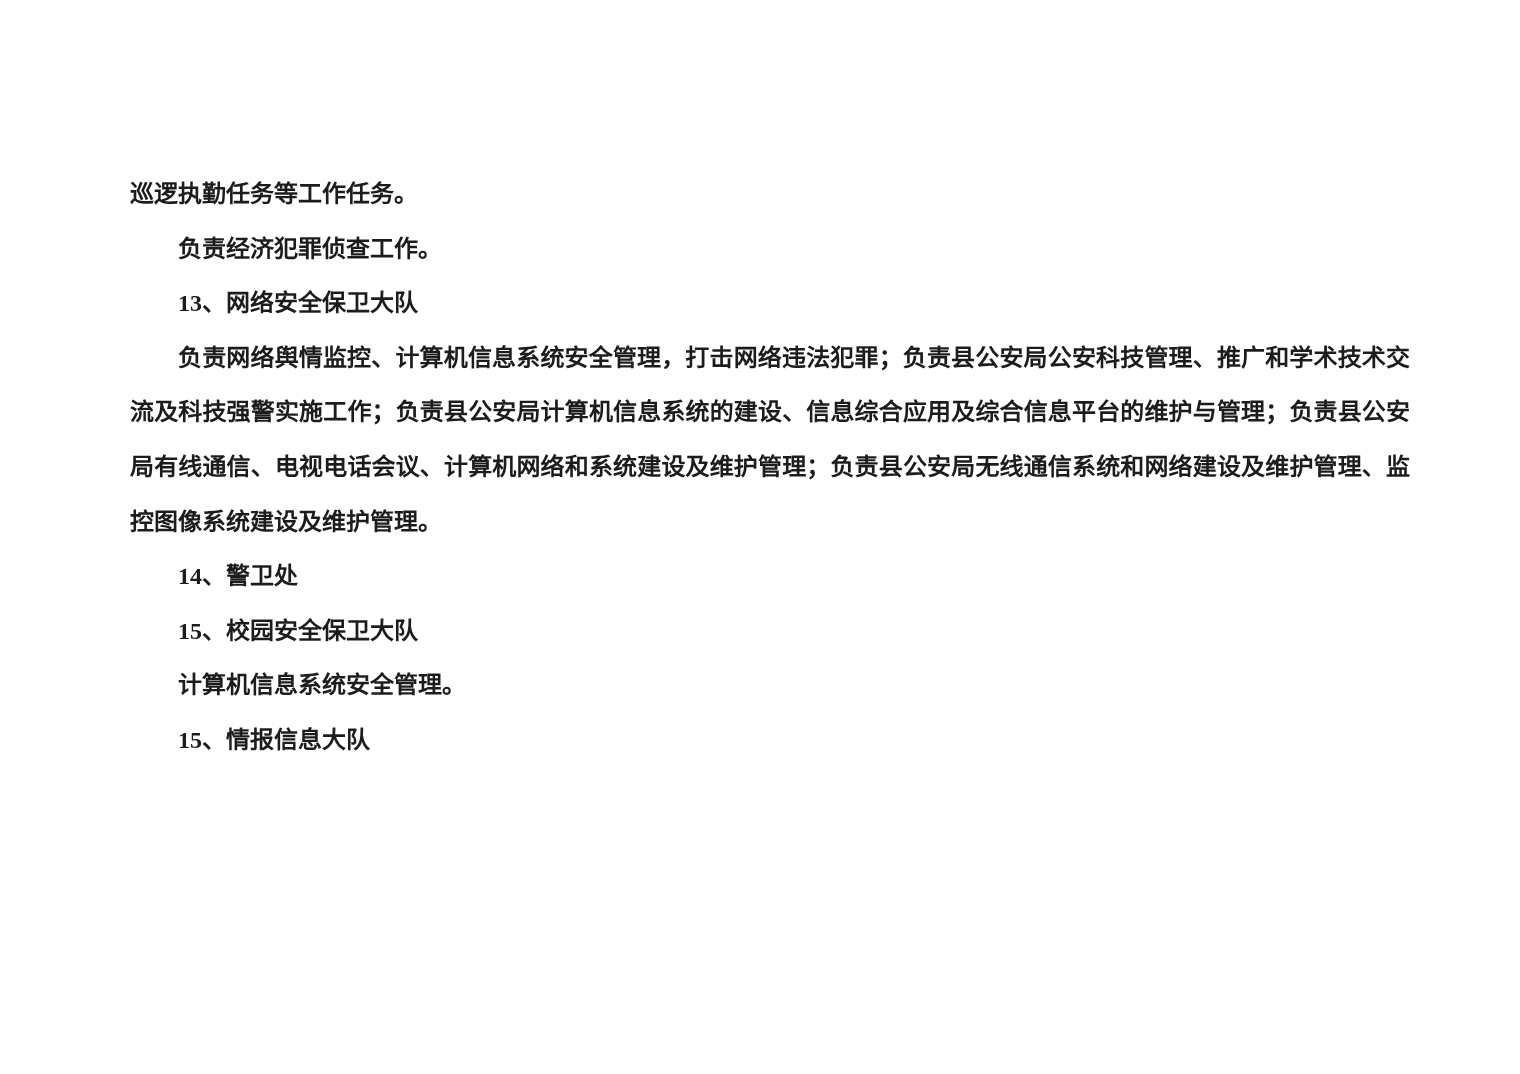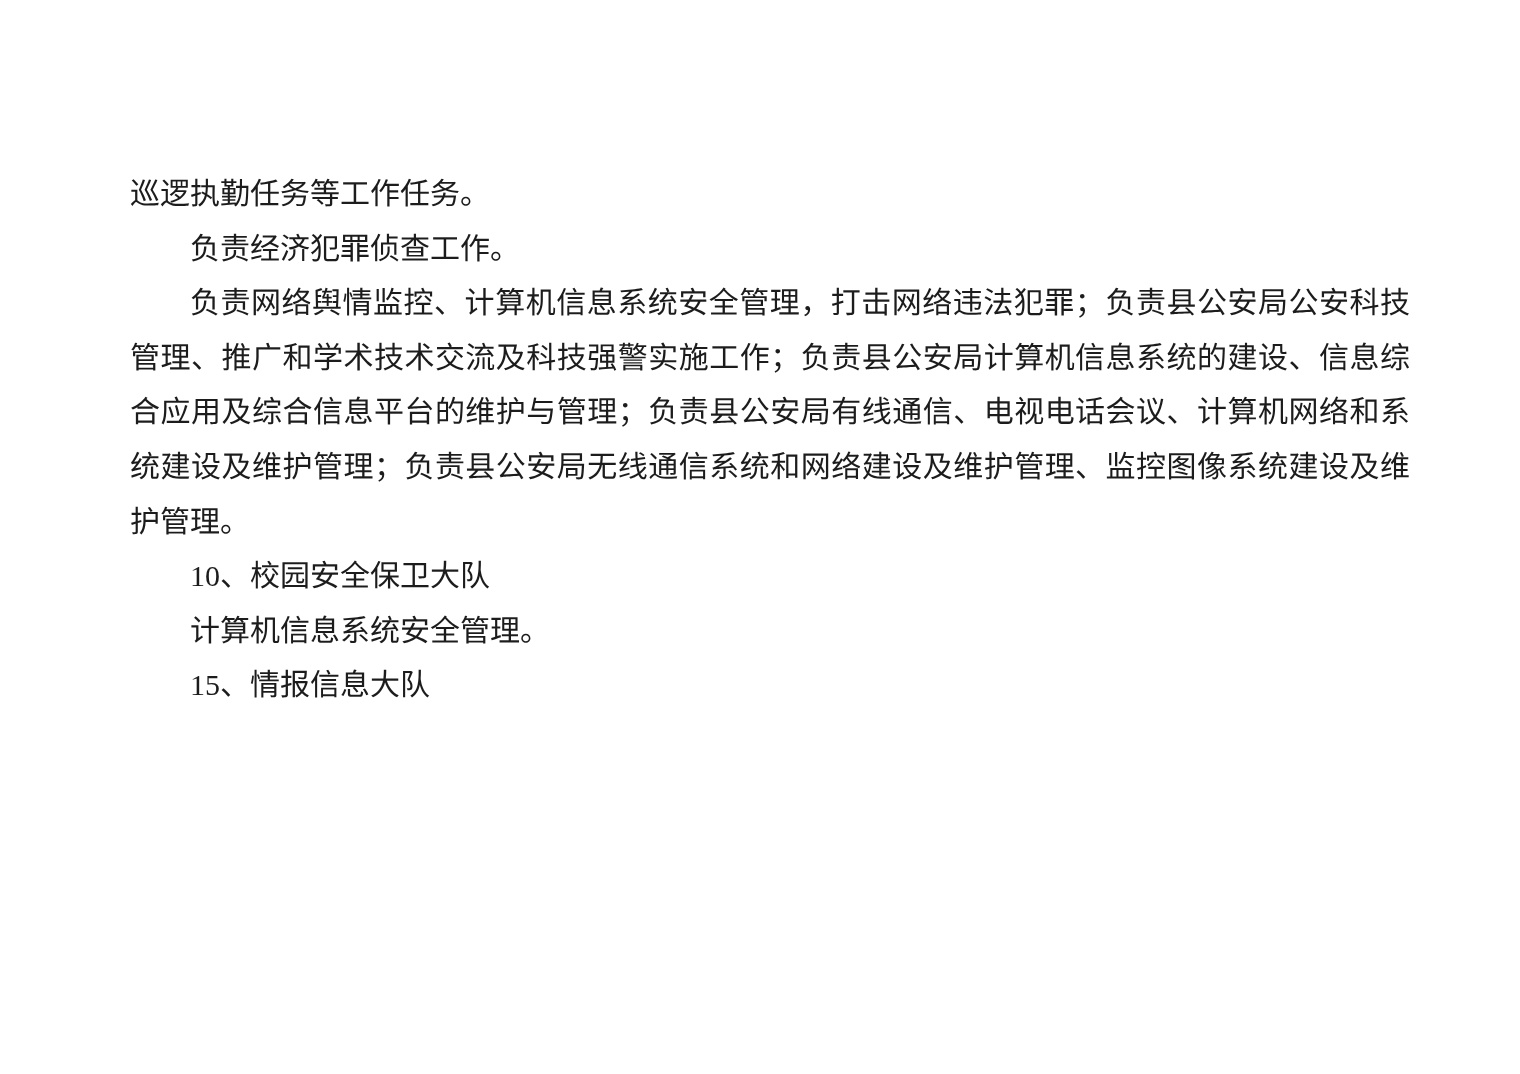--- a/index.html
+++ b/index.html
@@ -18,23 +18,23 @@
     width: 1520px;
     height: 1074px;
     background: #ffffff;
   }
   .doc-body {
     position: absolute;
     left: 130px;
     top: 167px;
     width: 1280px;
     color: #1c1c1c;
-    font-size: 30px;
+    font-size: 24px;
     line-height: 54.6px;
-    font-weight: 400;
+    font-weight: 700;
     text-align: justify;
     text-justify: inter-character;
     letter-spacing: 0;
   }
   .doc-body p {
     margin: 0;
     padding: 0;
     word-break: break-all;
     overflow-wrap: break-word;
   }
@@ -42,18 +42,20 @@
     text-indent: 2em;
   }
 </style>
 </head>
 <body>
 
 <div class="doc-page">
   <div class="doc-body">
     <p>巡逻执勤任务等工作任务。</p>
     <p class="indent">负责经济犯罪侦查工作。</p>
+    <p class="indent">13、网络安全保卫大队</p>
     <p class="indent">负责网络舆情监控、计算机信息系统安全管理，打击网络违法犯罪；负责县公安局公安科技管理、推广和学术技术交流及科技强警实施工作；负责县公安局计算机信息系统的建设、信息综合应用及综合信息平台的维护与管理；负责县公安局有线通信、电视电话会议、计算机网络和系统建设及维护管理；负责县公安局无线通信系统和网络建设及维护管理、监控图像系统建设及维护管理。</p>
-    <p class="indent">10、校园安全保卫大队</p>
+    <p class="indent">14、警卫处</p>
+    <p class="indent">15、校园安全保卫大队</p>
     <p class="indent">计算机信息系统安全管理。</p>
     <p class="indent">15、情报信息大队</p>
   </div>
 </div>
 
 </body></html>

